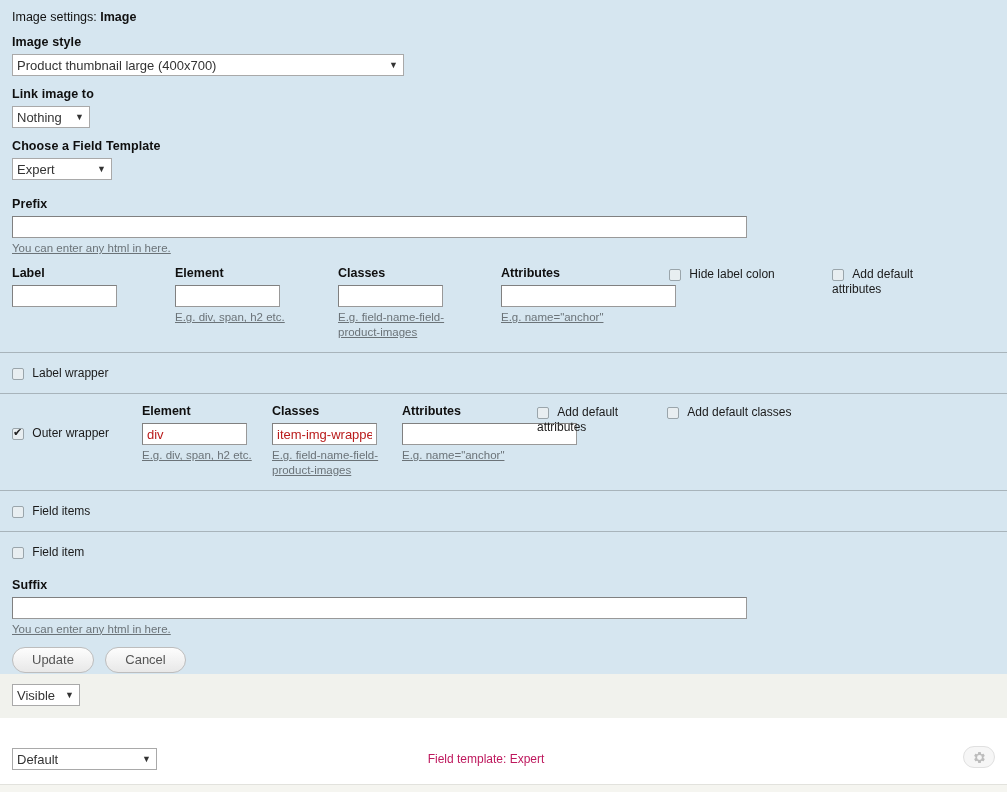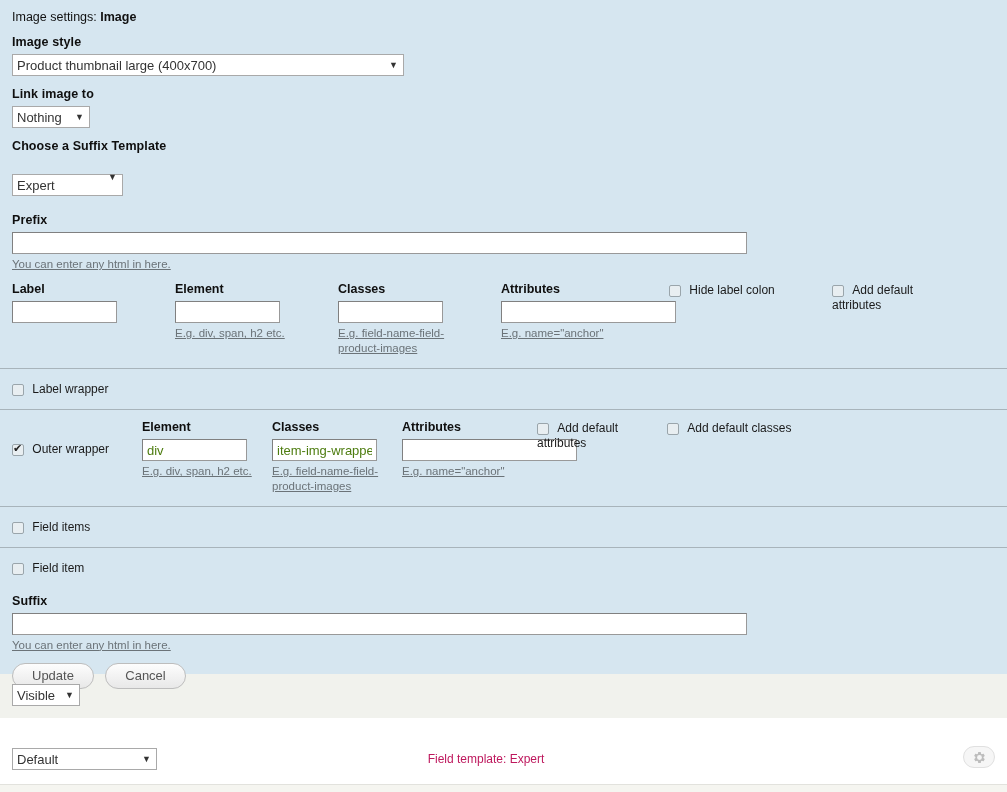--- a/index.html
+++ b/index.html
@@ -64,29 +64,29 @@
     top: 50%;
     transform: translateY(-50%);
     font-size: 9px;
     color: #333;
     pointer-events: none;
     line-height: 1;
   }
 
   .sel-imagestyle { width: 392px; }
   .sel-linkimage  { width: 78px; }
-  .sel-template   { width: 111px; margin-top: 16px; }
+  .sel-template   { width: 100px; }
   .sel-visible    { width: 68px; }
   .sel-default    { width: 145px; }
 
   
   .txt {
     font-family: "Liberation Sans", sans-serif;
     font-size: 13px;
-    color: #4d7c0f;
+    color: #b91c1c;
     background: #ffffff;
     border: 1px solid #999;
     border-top-color: #808080;
     border-left-color: #808080;
     height: 22px;
     padding: 1px 4px;
     border-radius: 0;
   }
   .txt-wide { width: 735px; }
   .txt-label { width: 105px; }
@@ -269,21 +269,21 @@
     <label class="form-label">Link image to</label>
     <div class="select-wrap" style="margin-top:5px;">
       <select class="sel-linkimage">
         <option>Nothing</option>
       </select>
       <span class="arrow">▼</span>
     </div>
   </div>
 
   <div class="pad" style="margin-top:11px;">
-    <label class="form-label">Choose a Suffix Template</label>
+    <label class="form-label">Choose a Field Template</label>
     <div class="select-wrap" style="margin-top:5px;">
       <select class="sel-template">
         <option>Expert</option>
       </select>
       <span class="arrow">▼</span>
     </div>
   </div>
 
   <div class="pad" style="margin-top:17px;">
     <label class="form-label">Prefix</label>

